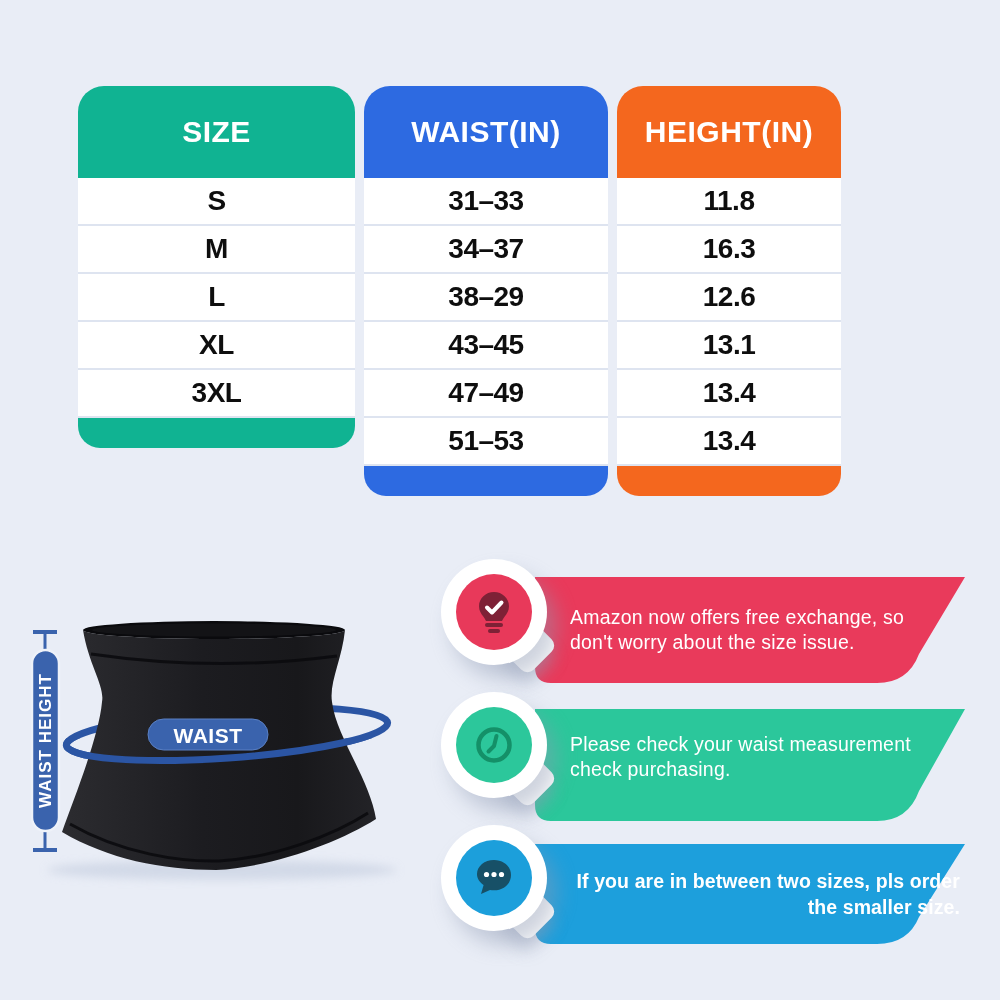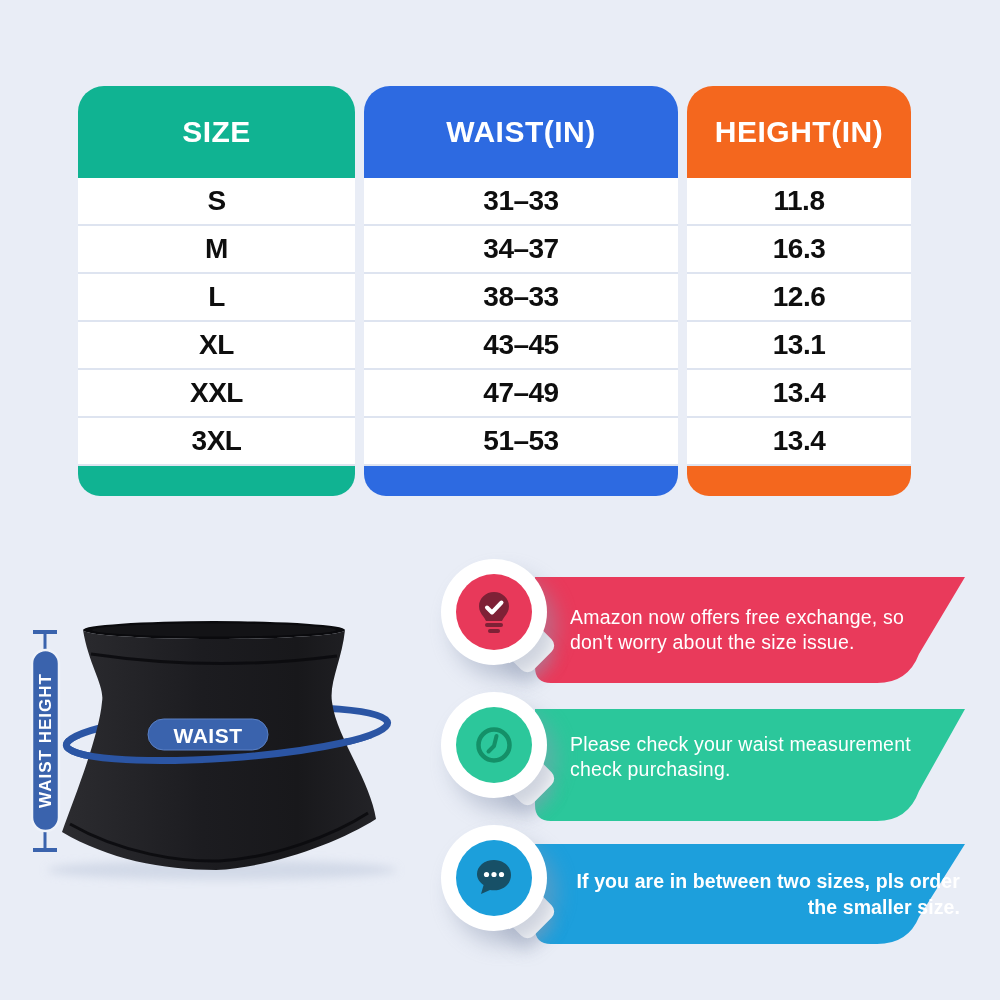--- a/index.html
+++ b/index.html
@@ -2,21 +2,21 @@
 <html><head>
 <meta charset="utf-8">
 <style>
   html,body{margin:0;padding:0;background:#e9edf6;}
   .canvas{position:relative;width:1000px;height:1000px;background:#e9edf6;
           font-family:"Liberation Sans",sans-serif;overflow:hidden;}
 
   
   .size-table{position:absolute;left:78px;top:86px;display:flex;gap:9px;}
   .col{display:flex;flex-direction:column;}
-  .col-size{width:277px}.col-waist{width:314px}.col-height{width:224px}
+  .col-size{width:277px}.col-waist{width:244px}.col-height{width:224px}
   .hdr{height:92px;border-radius:26px 26px 0 0;color:#fff;font-weight:bold;
        font-size:30px;letter-spacing:.5px;display:flex;align-items:center;justify-content:center;}
   .bg-green{background:#10b392}.bg-blue{background:#2d6ae1}.bg-orange{background:#f4671e}
   .cell{height:46px;background:#ffffff;border-bottom:2px solid #dee4f0;color:#0e0e0e;
         font-size:28px;font-weight:bold;display:flex;align-items:center;justify-content:center;
         letter-spacing:-0.5px;}
   .cell:last-of-type{height:48px;border-bottom:none;}
   .ftr{height:30px;border-radius:0 0 22px 22px;}
 
   
@@ -46,30 +46,29 @@
 <div class="canvas">
 
   <div class="size-table">
 
     <div class="col col-size">
       <div class="hdr bg-green">SIZE</div>
       <div class="cell">S</div>
       <div class="cell">M</div>
       <div class="cell">L</div>
       <div class="cell">XL</div>
-      <div class="cell">XXL</div>
       <div class="cell">3XL</div>
       <div class="ftr bg-green"></div>
     </div>
 
     <div class="col col-waist">
       <div class="hdr bg-blue">WAIST(IN)</div>
       <div class="cell">31–33</div>
       <div class="cell">34–37</div>
-      <div class="cell">38–33</div>
+      <div class="cell">38–29</div>
       <div class="cell">43–45</div>
       <div class="cell">47–49</div>
       <div class="cell">51–53</div>
       <div class="ftr bg-blue"></div>
     </div>
 
     <div class="col col-height">
       <div class="hdr bg-orange">HEIGHT(IN)</div>
       <div class="cell">11.8</div>
       <div class="cell">16.3</div>

